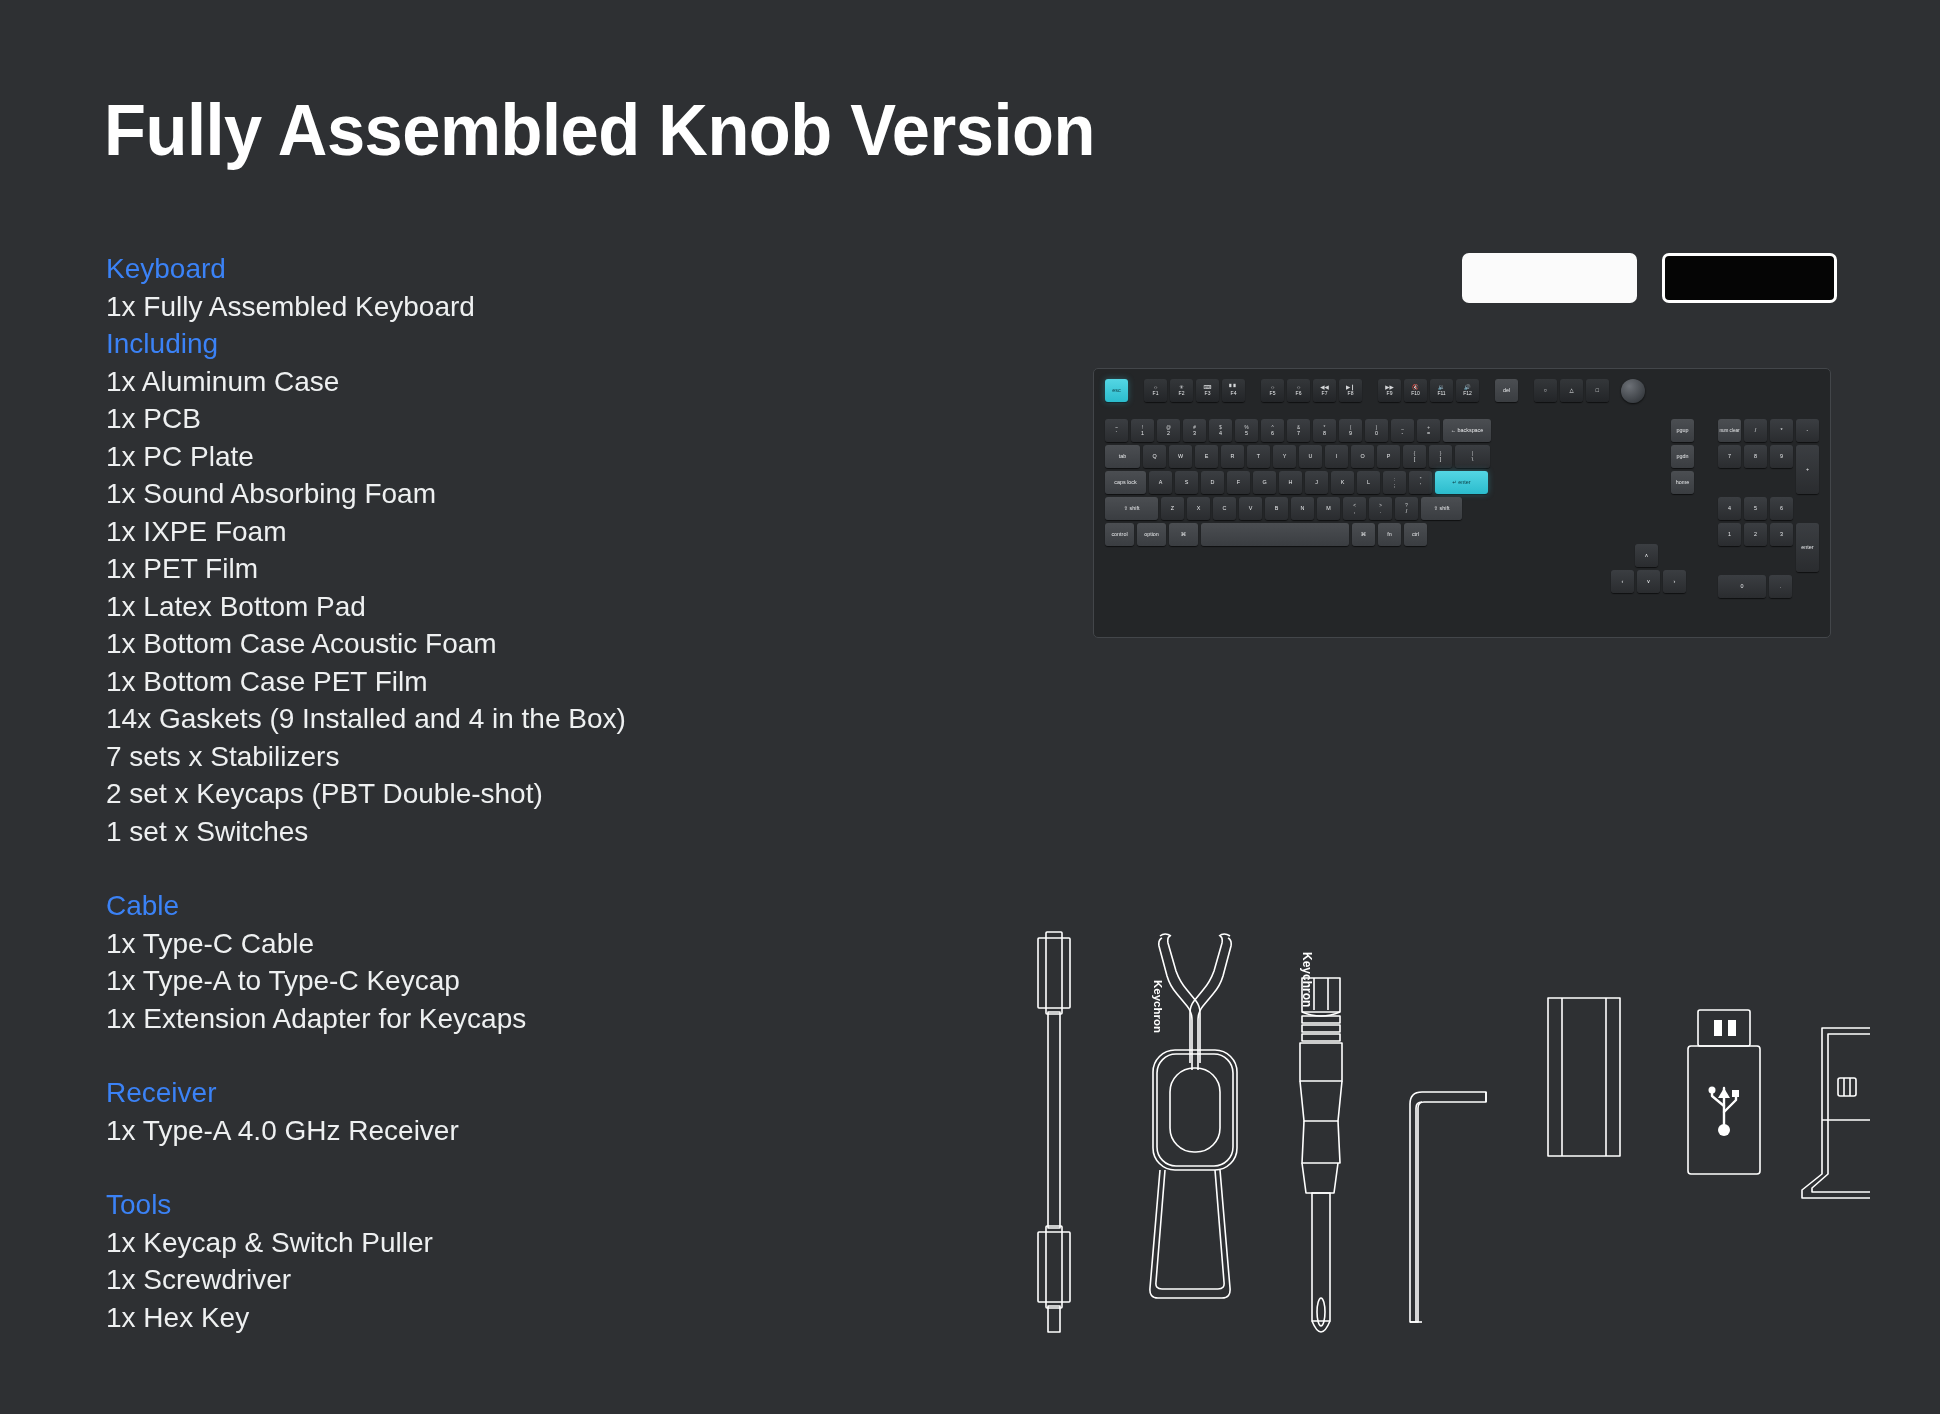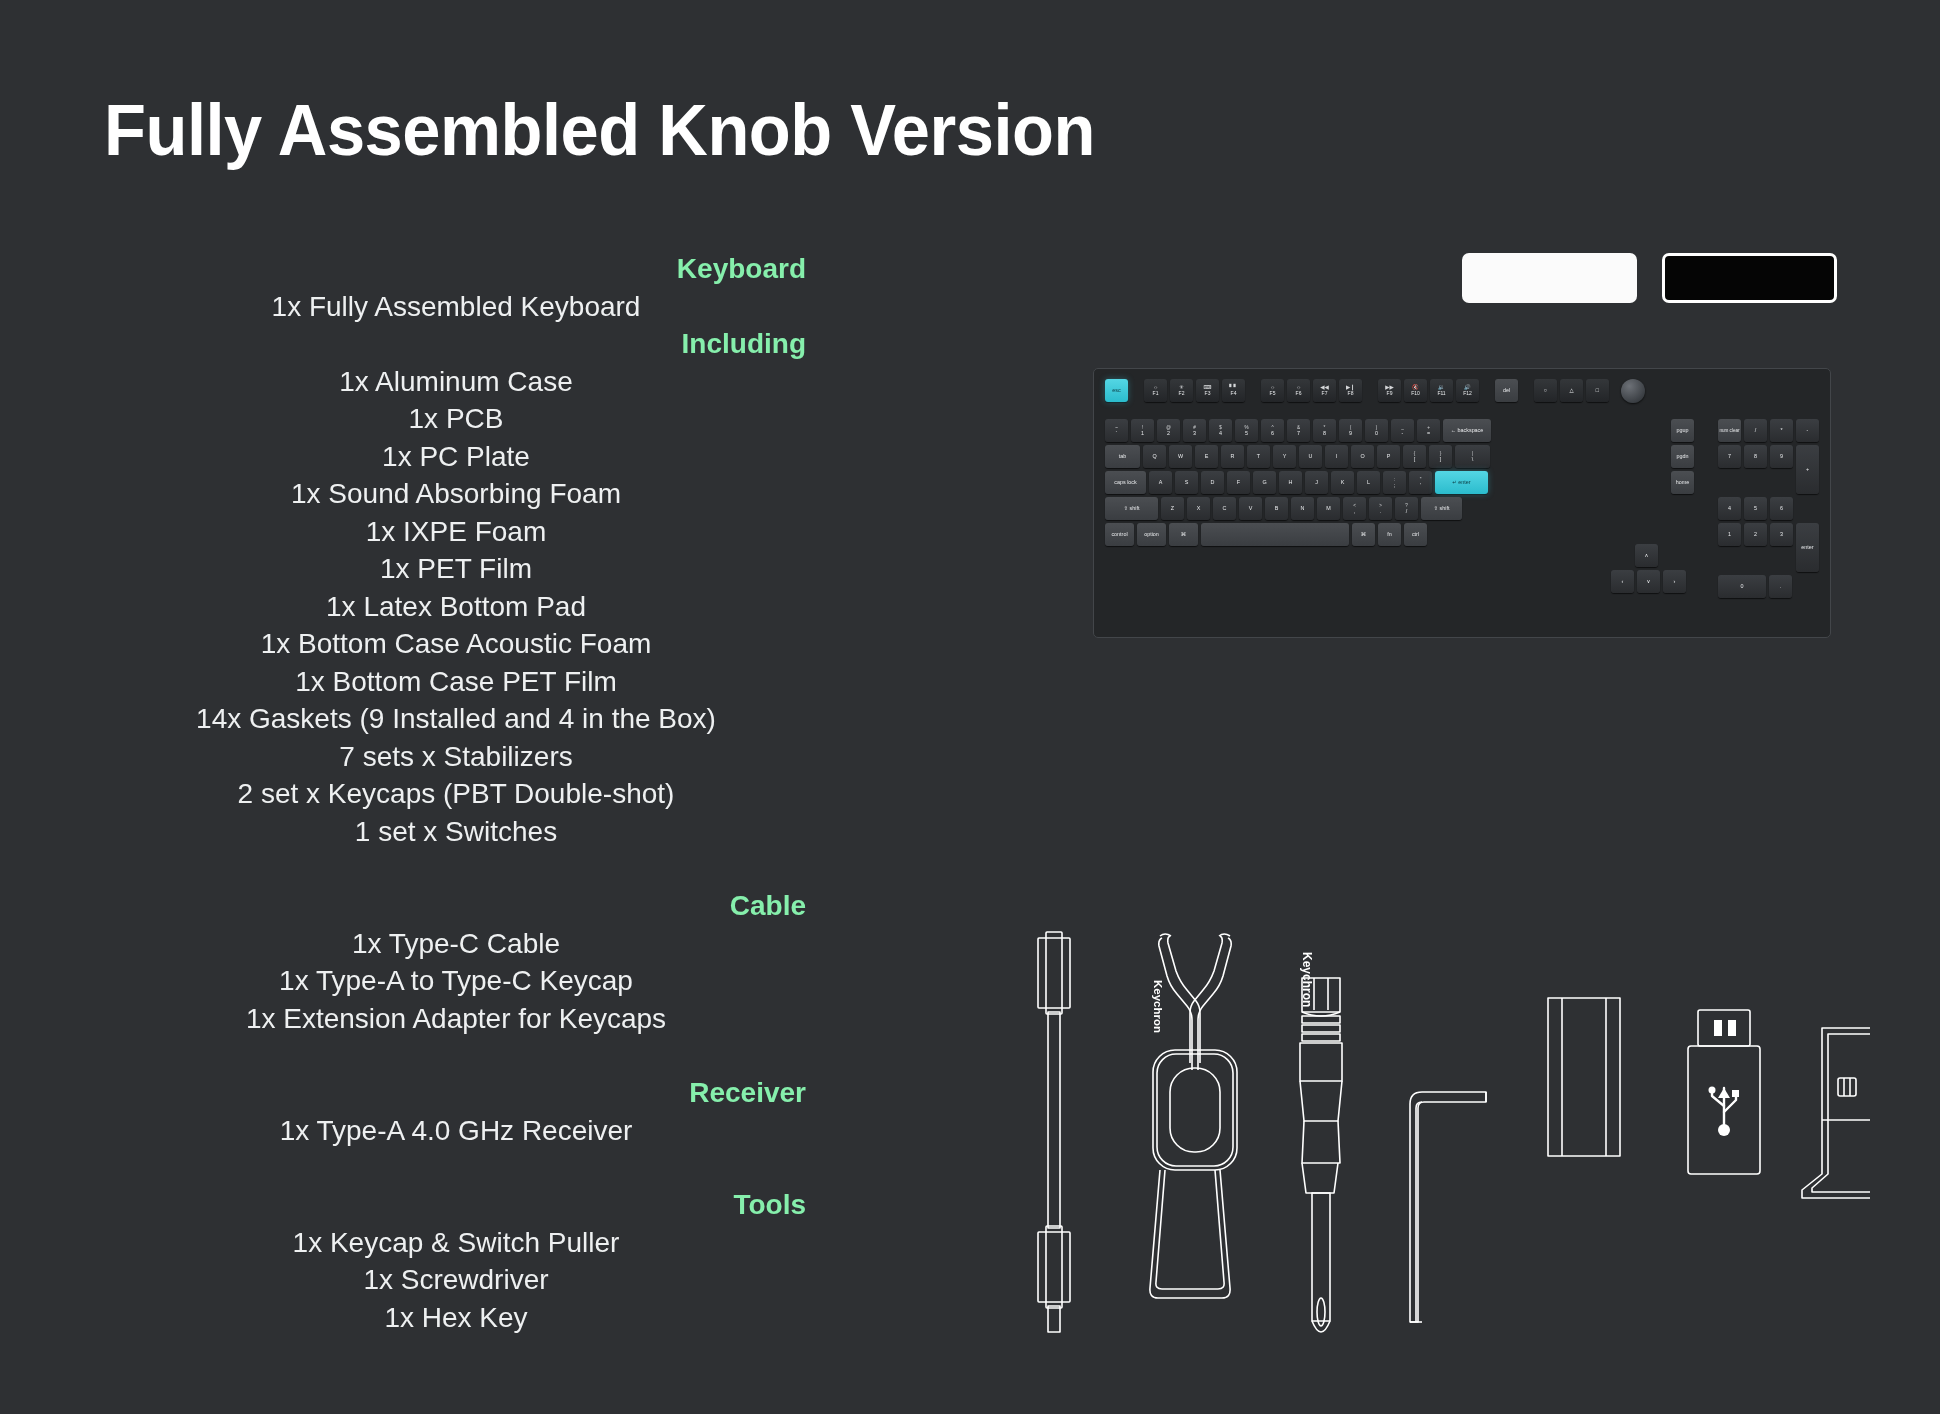--- a/index.html
+++ b/index.html
@@ -20,26 +20,26 @@
     white-space:nowrap;
   }
 
   
   #spec-list{
     position:absolute; left:106px; top:250px; width:700px;
   }
   .spec-section{ margin-bottom:37px; }
   .spec-section:last-child{ margin-bottom:0; }
   .spec-head{
-    font-size:28px; font-weight:bold; line-height:37.5px;
-    color:#86efac; white-space:nowrap;text-align:right;
+    font-size:28px; font-weight:normal; line-height:37.5px;
+    color:#3b82f6; white-space:nowrap;
   }
   .spec-line{
     font-size:28px; font-weight:400; line-height:37.5px;
-    color:#eef0f1; white-space:nowrap;text-align:center;
+    color:#eef0f1; white-space:nowrap;
   }
 
   
   #swatches{ position:absolute; left:1462px; top:253px; display:flex; gap:25px; }
   .swatch{ width:175px; height:50px; border-radius:7px; }
   .swatch-white{ background:#fbfbfb; }
   .swatch-black{ background:#050505; border:3px solid #ffffff; }
 
   
   #keyboard{

